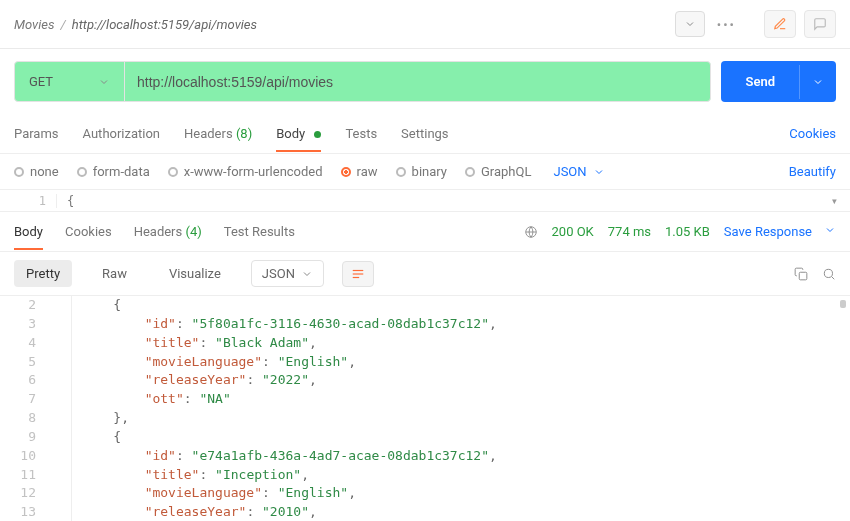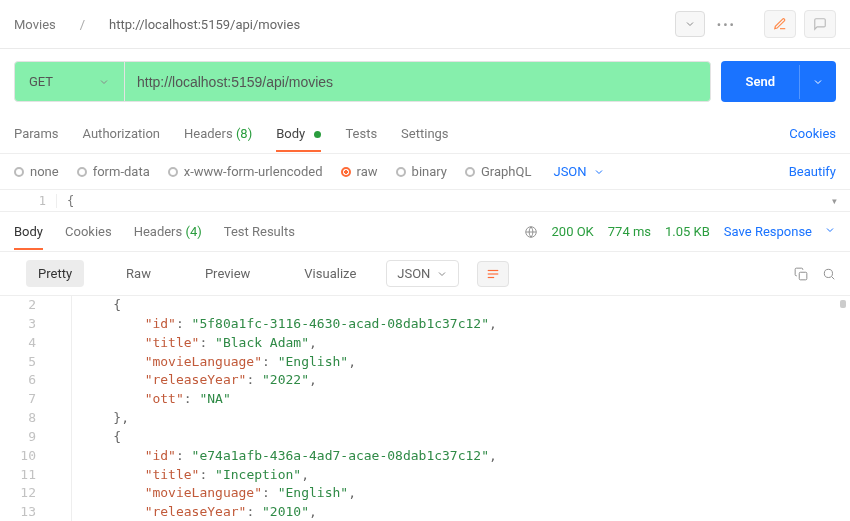--- a/index.html
+++ b/index.html
@@ -13,21 +13,21 @@
     overflow: hidden;
   }
 
   
   .topbar {
     display: flex;
     align-items: center;
     padding: 10px 14px 10px 14px;
     border-bottom: 1px solid #eaeaea;
   }
-  .breadcrumb { display: flex; gap: 24px; color: #777; }
+  .breadcrumb { display: flex; gap: 6px; color: #777; font-style: italic; }
   .breadcrumb .sep { color: #aaa; }
   .breadcrumb .current { color: #666; }
 
   .topbar-right {
     margin-left: auto;
     display: flex;
     align-items: center;
     gap: 8px;
   }
   .btn {
@@ -152,21 +152,21 @@
   }
   .lower-right { margin-left:auto; display:flex; align-items:center; gap:14px; }
   .stat-green { color:#2a9d3e; }
 
   
   .viewrow {
     display:flex; align-items:center; gap:18px;
     padding: 8px 14px;
     border-bottom: 1px solid #eee;
   }
-  .viewbtn { padding:6px 12px; border-radius:4px; color:#666; cursor:pointer;margin-left:12px;}
+  .viewbtn { padding:6px 12px; border-radius:4px; color:#666; cursor:pointer;}
   .viewbtn.active { background:#ececec; color:#333; }
   .dd { display:inline-flex; align-items:center; gap:6px; color:#666; border:1px solid #e2e2e2; padding:5px 10px; border-radius:4px; cursor:pointer;}
   .wrap-icon{ border:1px solid #e2e2e2; padding:5px 8px; border-radius:4px; color:#ff6b37; cursor:pointer; background:#f5f5f5;}
   .viewrow .r { margin-left:auto; display:flex; gap:14px; color:#888;}
 
   
   .viewer {
     font-family: "Menlo","Consolas",monospace;
     font-size: 13px;
     line-height: 1.45;
@@ -319,21 +319,20 @@
       <svg class="icon12" viewBox="0 0 24 24" fill="none" stroke="#1a73ff" stroke-width="2">
           <polyline points="6 9 12 15 18 9"></polyline>
         </svg>
     </span>
   </div>
 </div>
 
 <div class="viewrow">
   <span class="viewbtn active">Pretty</span>
   <span class="viewbtn">Raw</span>
-  <span class="viewbtn">Preview</span>
   <span class="viewbtn">Visualize</span>
   <span class="dd">
     <span>JSON</span>
     <svg class="icon12" viewBox="0 0 24 24" fill="none" stroke="#888" stroke-width="2">
         <polyline points="6 9 12 15 18 9"></polyline>
       </svg>
   </span>
   <span class="wrap-icon">
     <svg class="icon" viewBox="0 0 24 24" fill="none" stroke="#ff6b37" stroke-width="2">
         <line x1="3" y1="6" x2="21" y2="6"></line>

